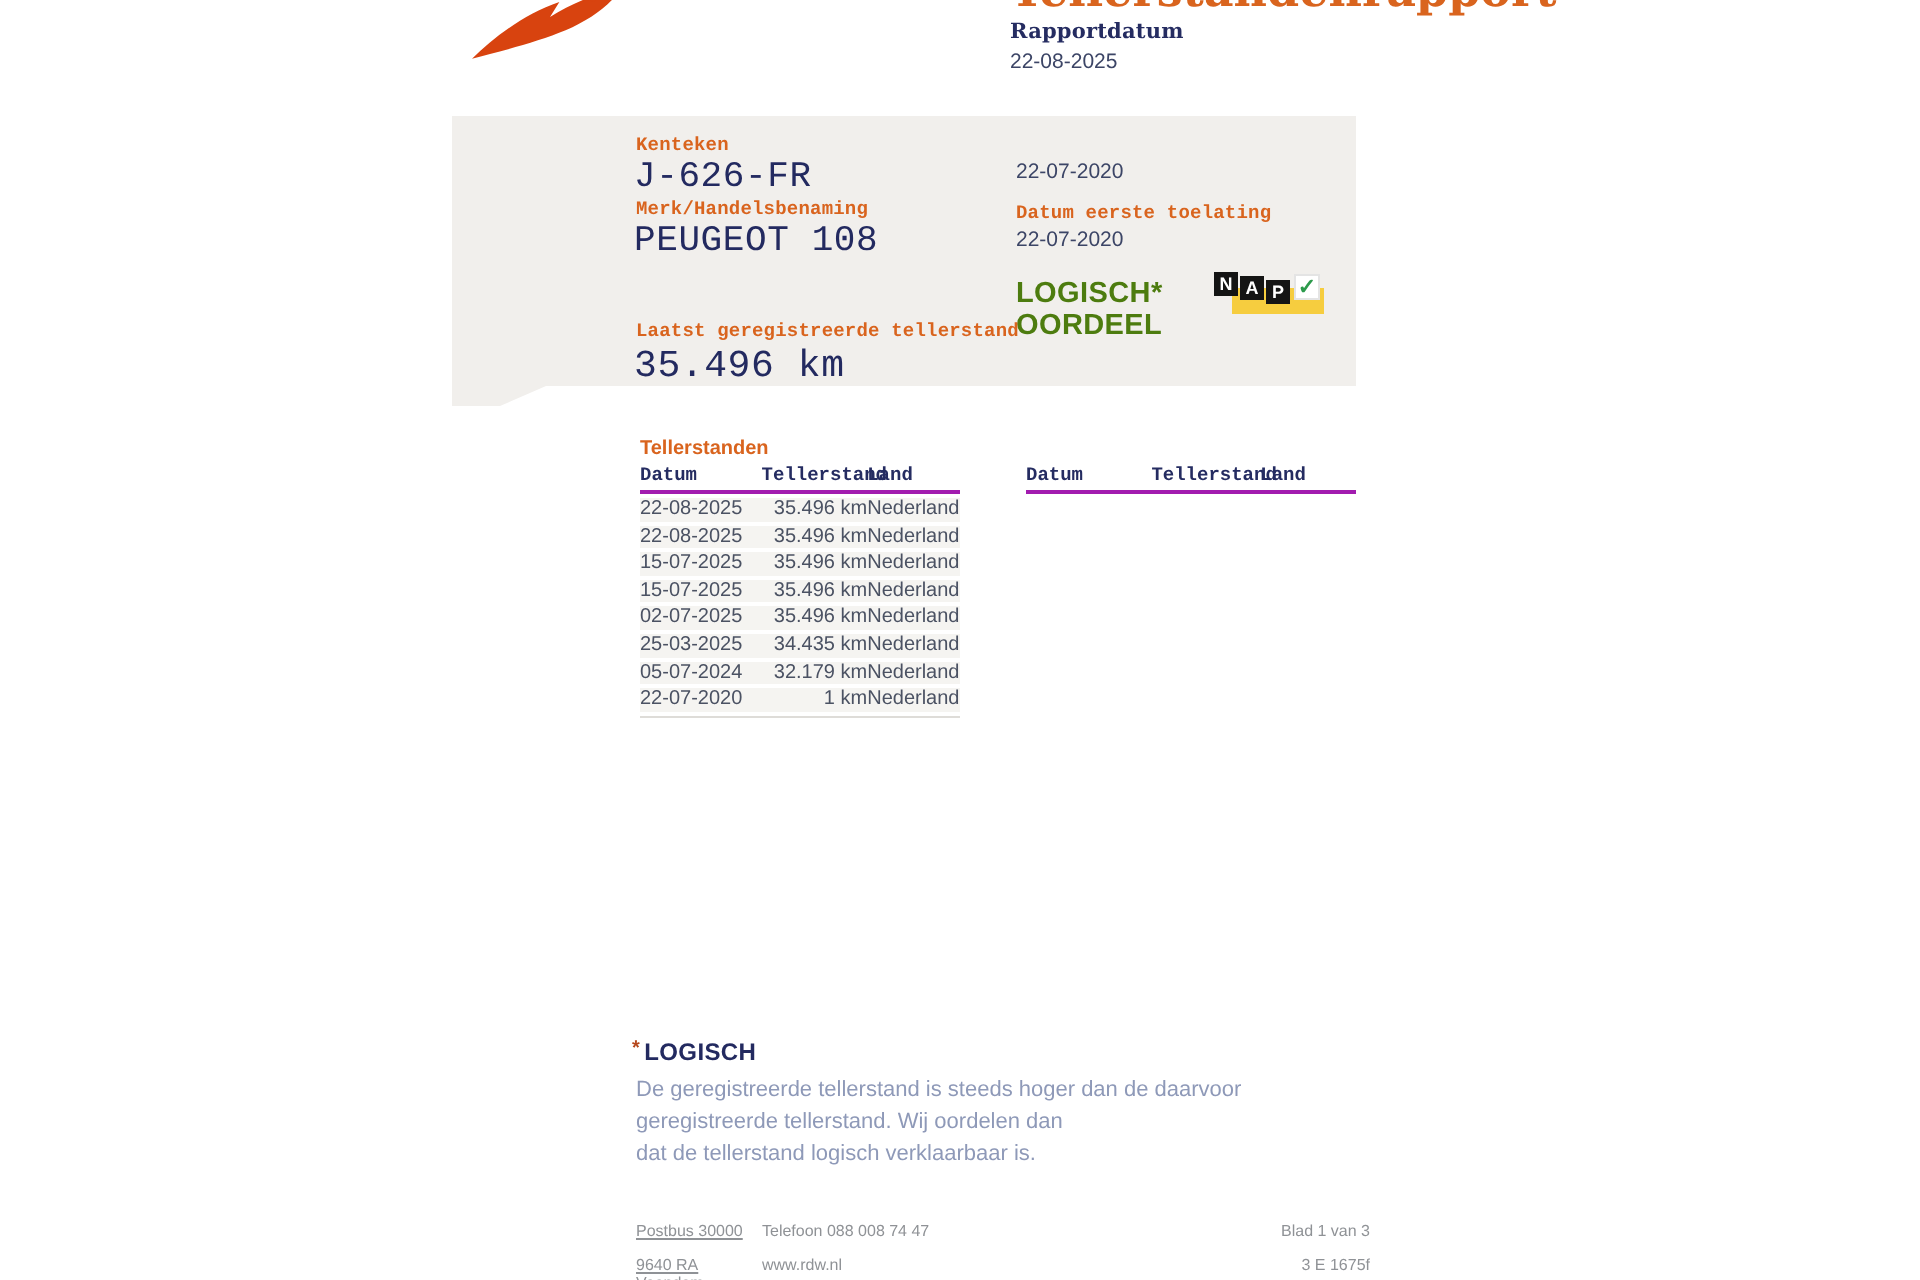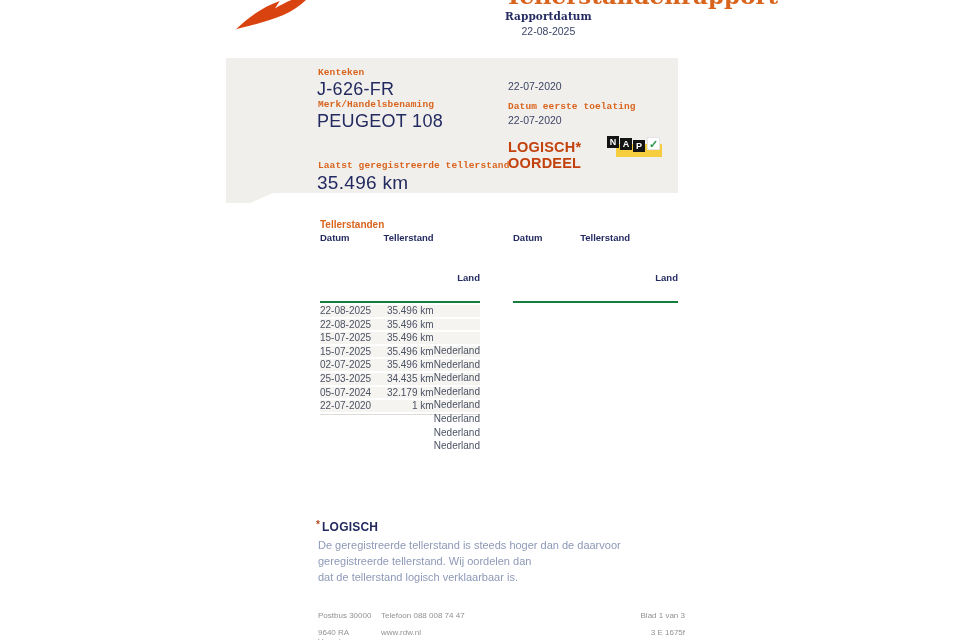--- a/index.html
+++ b/index.html
@@ -18,47 +18,47 @@
     position: absolute; left: 505px; top: -18px;
     font-family: "DejaVu Serif", serif; font-weight: bold;
     font-size: 23px; color: #d9641e; white-space: nowrap;
   }
 
   
   .logo { position: absolute; left: 236px; top: -9px; width: 78px; height: 40px; }
 
   
   .meta { position: absolute; top: 10px; left: 505px; display: flex; gap: 22px; }
-  .meta-col { display: flex; flex-direction: column; text-align: center; }
+  .meta-col { display: flex; flex-direction: column; }
   .meta-label {
     font-family: "DejaVu Serif", serif; font-weight: bold;
     font-size: 10.5px; color: #252c61; letter-spacing: .1px;
   }
   .meta-value { font-size: 10.5px; color: #3c4566; margin-top: 3px; }
 
   
   .card {
     position: absolute; left: 226px; top: 58px; width: 452px; height: 145px;
     background: #f1efec;
     clip-path: polygon(0 0, 452px 0, 452px 135px, 47px 135px, 24px 145px, 0 145px);
   }
   .lbl {
     font-family: Liberation Mono, monospace; font-weight: bold;
     font-size: 9.5px; color: #d9641e; letter-spacing: .1px;
   }
   .big-val {
-    font-family: Liberation Sans, sans-serif;
+    font-family: Liberation Mono, monospace;
     font-size: 18px; color: #232a60; letter-spacing: .3px;
   }
   .sm-val { font-size: 10.5px; color: #3c4566; }
   .pos { position: absolute; }
 
   .oordeel {
     font-family: "Liberation Sans", sans-serif; font-weight: bold;
-    font-size: 14.5px; color: #c2410c; line-height: 15.5px; letter-spacing: .2px;
+    font-size: 14.5px; color: #4d7c0f; line-height: 15.5px; letter-spacing: .2px;
   }
 
   
   .nap { position: absolute; width: 58px; height: 26px; }
   .nap-yellow { position: absolute; left: 9px; top: 10px; width: 46px; height: 13px; background: #f6cd3f; }
   .nap-sq {
     position: absolute; width: 12px; height: 12px; background: #141414;
     color: #fff; font-weight: bold; font-size: 9px; text-align: center; line-height: 12px;
     font-family: "Liberation Sans", sans-serif;
   }
@@ -71,48 +71,48 @@
   
   .section-title {
     position: absolute; left: 320px; top: 219px;
     font-family: Liberation Sans, sans-serif; font-weight: bold;
     font-size: 10px; color: #d9641e;
   }
   .tables { position: absolute; left: 320px; top: 232px; display: flex; gap: 33px; }
   .tbl { width: 160px; }
   .tbl.right { width: 165px; }
   .tbl-head {
-    display: flex; border-bottom: 2px solid #15803d; padding-bottom: 18px;
-    font-family: Liberation Sans, sans-serif; font-weight: bold;
+    display: flex; border-bottom: 2px solid #a21caf; padding-bottom: 2px;
+    font-family: Liberation Mono, monospace; font-weight: bold;
     font-size: 9.5px; color: #252c61;
   }
   .tbl-row {
     display: flex; background: #f5f4f1; margin-top: 2px;
     font-size: 10px; color: #4b5263; height: 11.6px; line-height: 11.6px;
   }
   .tbl-bottomline { border-bottom: 1px solid #dedcd8; margin-top: 2px; }
   .c-datum { width: 38%; text-align: left; }
   .c-teller { width: 33%; text-align: right; }
-  .c-land { width: 29%; text-align: right; margin-top: 40px; }
+  .c-land { width: 29%; text-align: left; }
 
   
   .footnote-title {
     position: absolute; left: 316px; top: 519px;
     font-weight: bold; font-size: 12px; color: #232a60; letter-spacing: .2px;
   }
   .footnote-title .star { color: #b5481d; font-size: 10px; vertical-align: 3px; margin-right: 2px; }
   .footnote-text {
     position: absolute; left: 318px; top: 537px; width: 372px;
     font-size: 11px; color: #8e99b8; line-height: 16px;
   }
 
   
   .footer { position: absolute; left: 318px; top: 611px; width: 367px; font-size: 8px; color: #8f9296; }
   .footer-line { display: flex; margin-bottom: 8px; }
-  .f-col1 { width: 63px; }
+  .f-col1 { width: 63px; text-decoration: underline; }
   .f-col2 { flex: 1; }
   .f-col3 { text-align: right; }
 </style>
 </head>
 <body>
 
 <div class="page">
 
   <div class="clipped-title">Tellerstandenrapport</div>
 

